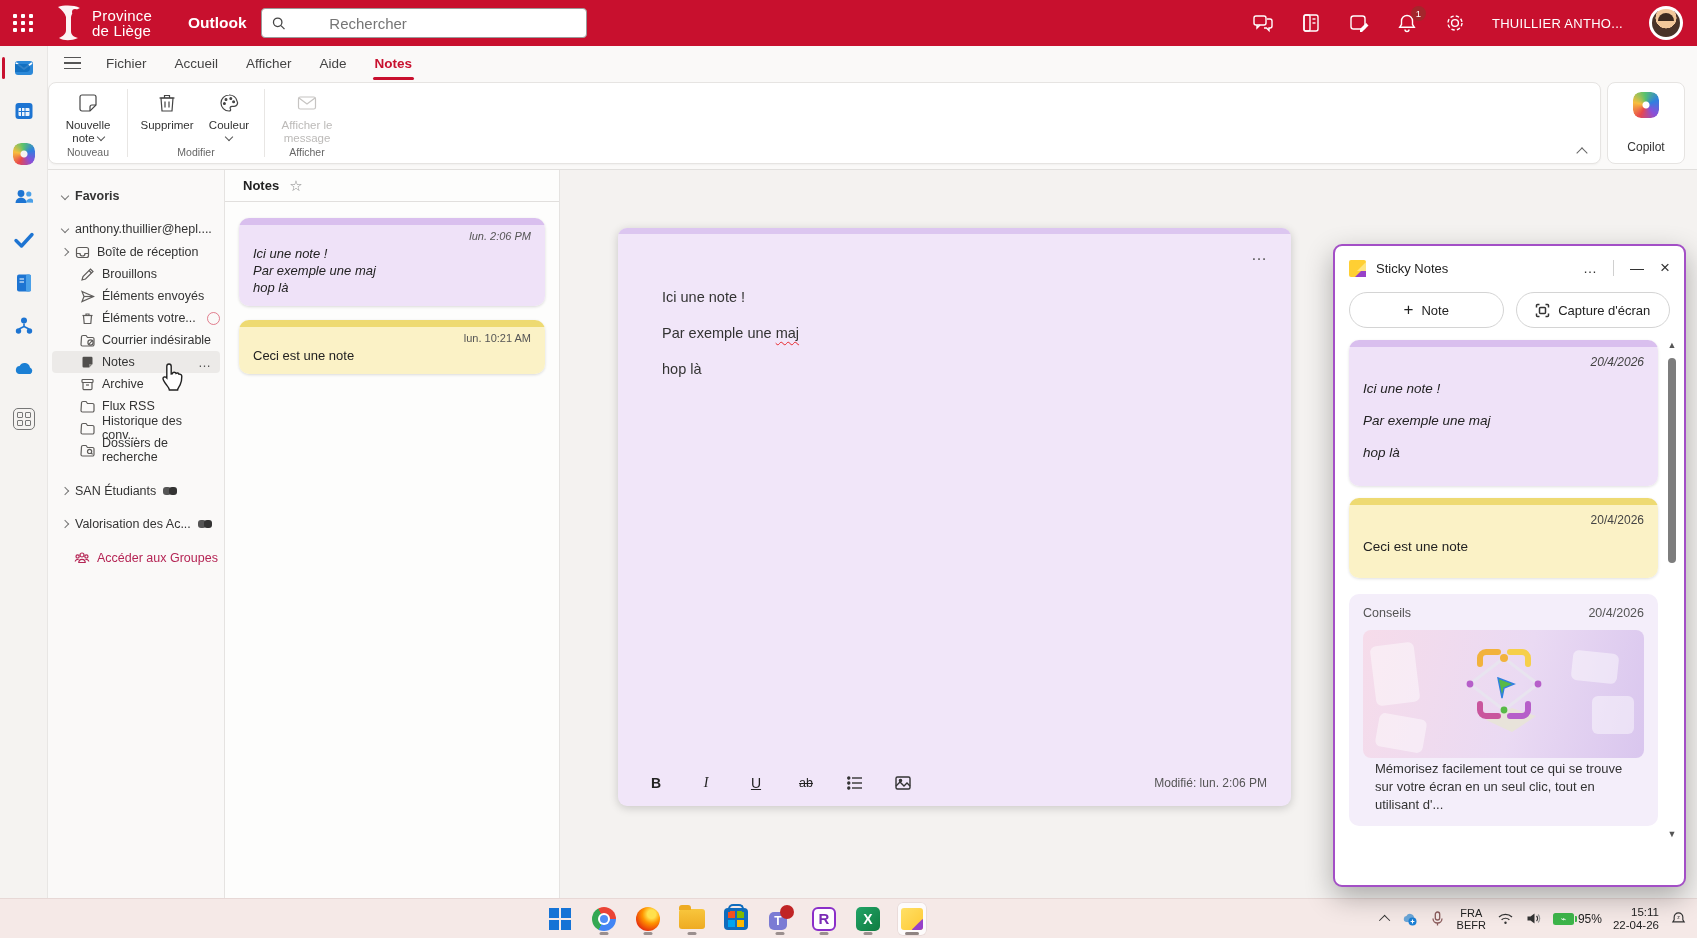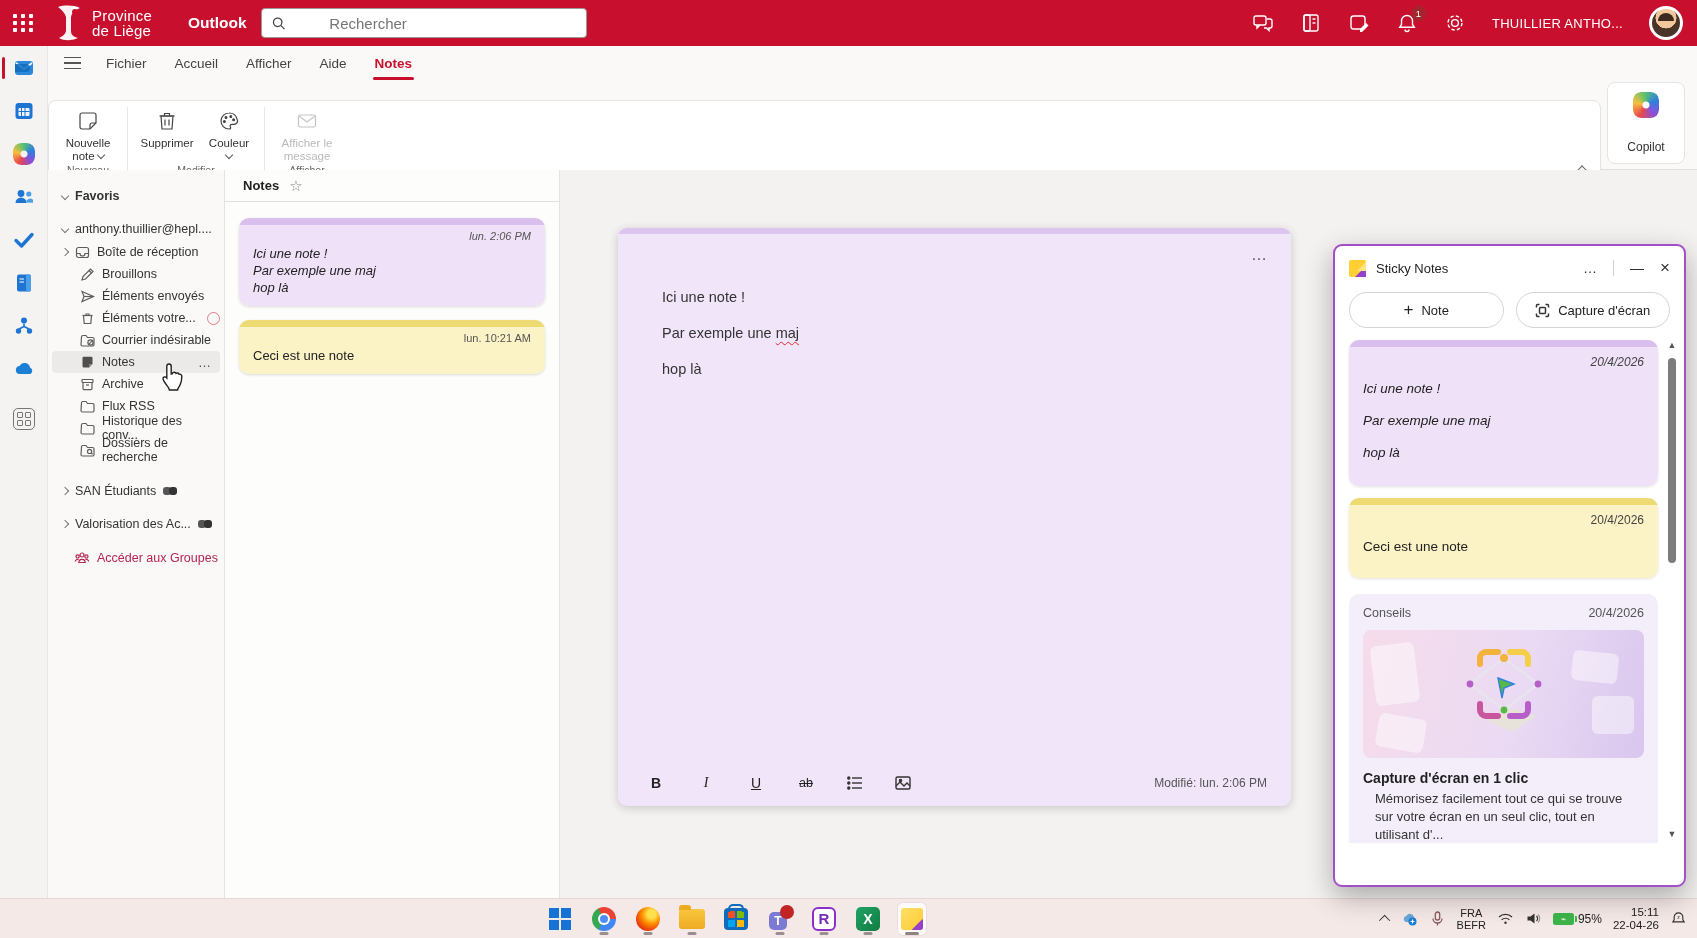--- a/index.html
+++ b/index.html
@@ -30,21 +30,21 @@
   
   .menubar { position:absolute; left:0; top:46px; width:100%; height:34px; background:#faf9f8; display:flex; align-items:center; gap:0; }
   .hamburger { width:40px; margin-left:52px; cursor:pointer; display:flex; flex-direction:column; gap:4px; align-items:center; }
   .hamburger i { display:block; width:17px; height:1.6px; background:#555; }
   .mtab { font-size:13.5px; color:#444; padding:7px 14px; cursor:pointer; position:relative; }
   .mtab.active { color:#c8102e; font-weight:bold; }
   .mtab.active::after { content:""; position:absolute; left:12px; right:12px; bottom:-2px; height:3px; border-radius:2px; background:#c8102e; }
 
   
   .ribbonarea { position:absolute; left:0; top:80px; width:100%; height:90px; background:#faf9f8; border-bottom:1px solid #e1dfdd; }
-  .ribbon-card { position:absolute; left:48px; top:20px; width:1553px; height:82px; background:#fff; border:1px solid #e6e4e2; border-radius:8px; box-shadow:0 1px 2px rgba(0,0,0,.04); display:flex; }
+  .ribbon-card { position:absolute; left:48px; top:2px; width:1553px; height:82px; background:#fff; border:1px solid #e6e4e2; border-radius:8px; box-shadow:0 1px 2px rgba(0,0,0,.04); display:flex; }
   .rgroup { display:flex; flex-direction:column; height:100%; position:relative; padding:6px 6px 2px; }
   .rgroup .btnrow { display:flex; flex:1; }
   .rgroup .glabel { text-align:center; font-size:10.5px; color:#666; padding-bottom:3px; }
   .rsep { width:1px; background:#e8e6e4; margin:6px 0; }
   .rbtn { width:66px; display:flex; flex-direction:column; align-items:center; font-size:11.5px; color:#333; cursor:pointer; padding-top:2px; border-radius:4px; line-height:13px; text-align:center; }
   .rbtn svg { width:24px; height:24px; stroke:#444; fill:none; stroke-width:1.2; margin-bottom:4px; }
   .rbtn.disabled { color:#bcbab8; cursor:default; }
   .rbtn.disabled svg { stroke:#c6c4c2; }
   .chev-s { width:6px; height:6px; border-right:1.3px solid #555; border-bottom:1.3px solid #555; transform:rotate(45deg); display:inline-block; margin-left:3px; margin-bottom:2px; }
   .chev-alone { margin:2px auto 0; }
@@ -635,21 +635,20 @@
             <path d="M76 62 v6 a6 6 0 0 1 -6 6 H58" fill="none" stroke="#b65fc9" stroke-width="6" stroke-linecap="round"></path>
             <path d="M46 74 H34 a6 6 0 0 1 -6-6 v-6" fill="none" stroke="#c9569d" stroke-width="6" stroke-linecap="round"></path>
             <path d="M52 16 L86 42 L52 68 L18 42 Z" fill="none" stroke="#e8e4ef" stroke-width="3"></path>
             <circle cx="52" cy="16" r="4" fill="#f2b23c"></circle>
               <circle cx="86" cy="42" r="3.4" fill="#b65fc9"></circle>
               <circle cx="18" cy="42" r="3.4" fill="#b65fc9"></circle>
               <circle cx="52" cy="68" r="3.4" fill="#58b947"></circle>
             <path d="M46 36 L62 42 L52 46 L50 56 Z" fill="#58b947" stroke="#2f7fe0" stroke-width="1.4"></path>
           </svg>
         </div>
-        <div class="tips-title">Capture d'écran en 1 clic</div>
         <div class="tips-body">Mémorisez facilement tout ce qui se trouve sur votre écran en un seul clic, tout en utilisant d'...</div>
       </div>
       <div class="sw-scroll">
         <span class="arr" style="top:0">▲</span>
         <span class="thumb"></span>
         <span class="arr" style="bottom:0">▼</span>
       </div>
     </div>
   </div>
 

